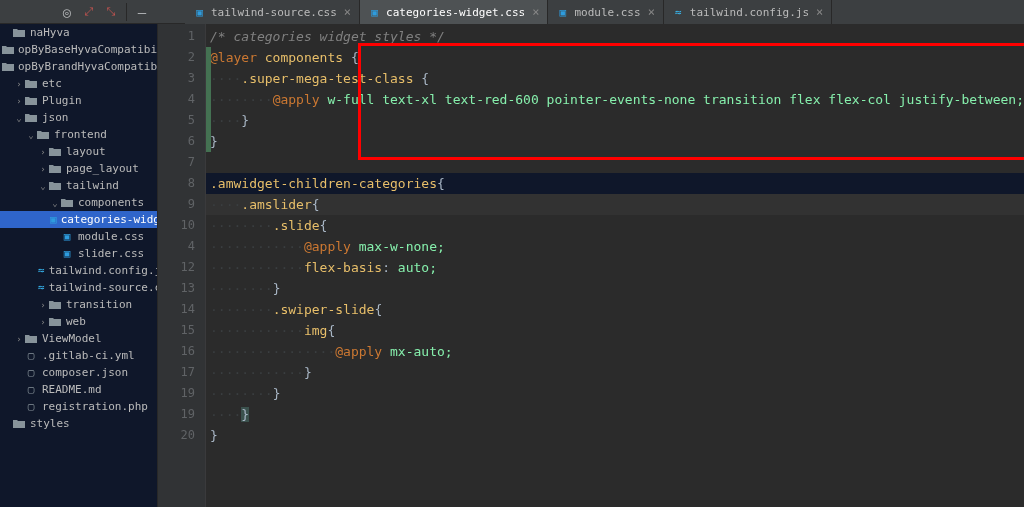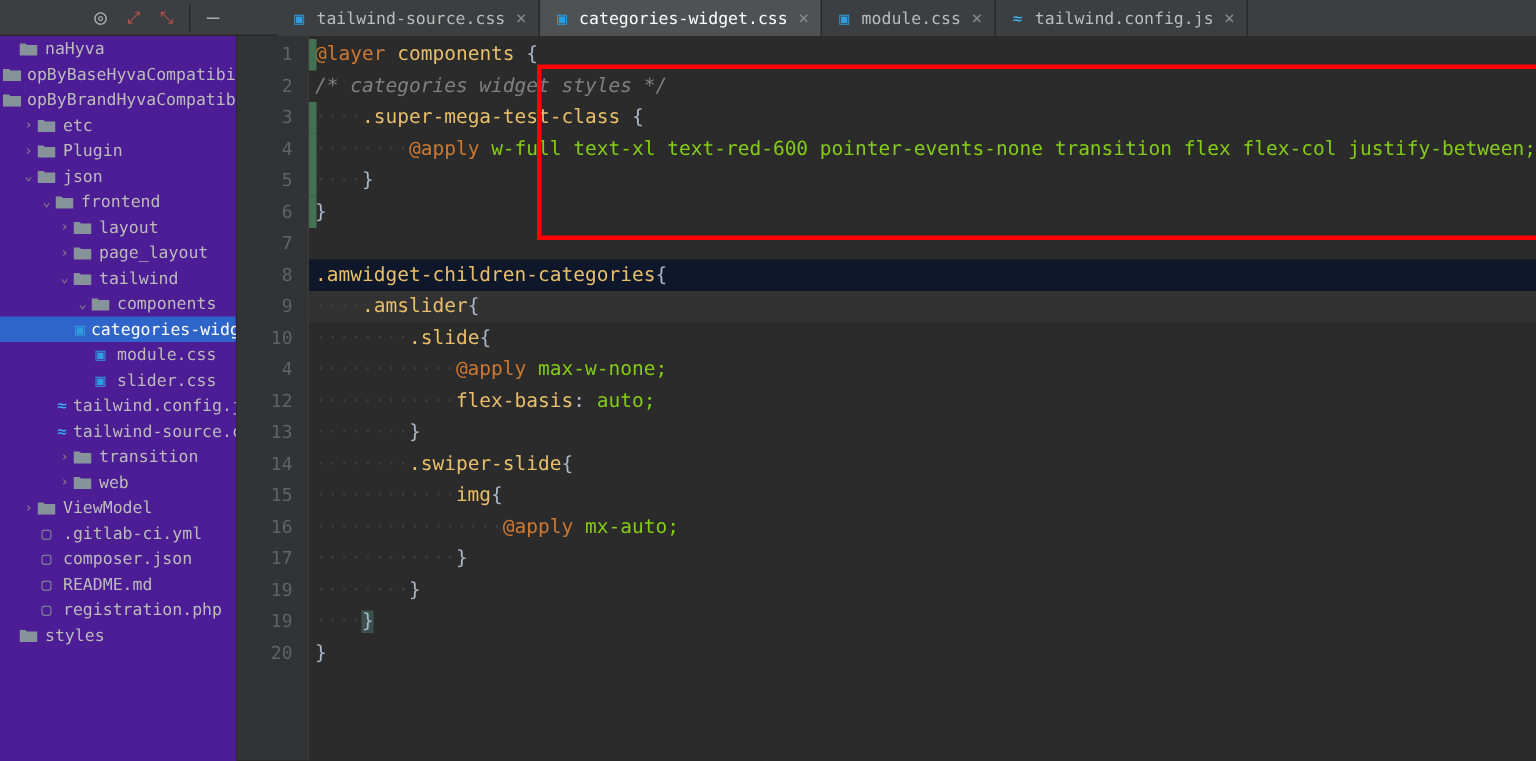--- a/index.html
+++ b/index.html
@@ -46,21 +46,21 @@
       white-space: nowrap;
     }
     .tab.active { background: #4e5254; color: #fff; }
     .tab .file-icon { width: 13px; height: 13px; display: inline-flex; align-items: center; justify-content: center; }
     .tab .close { color: #888; font-size: 12px; margin-left: 2px; }
     .css3-icon { color: #2e9cde; font-size: 11px; font-weight: bold; }
     .tw-icon { color: #38bdf8; font-size: 11px; }
     .main { flex: 1; display: flex; }
     .sidebar {
       width: 185px;
-      background: #4c1d95;
+      background: #0f172a;
       overflow-y: auto;
       border-right: 1px solid #282828;
     }
     .tree-item {
       display: flex; align-items: center;
       height: 17px; padding-left: 6px;
       color: #bbb; font-size: 11px;
       cursor: pointer; white-space: nowrap;
     }
     .tree-item .arrow {
@@ -90,21 +90,21 @@
     }
     .gutter .ln { height: 21px; line-height: 21px; padding-right: 10px; }
     .code-area { flex: 1; padding-top: 2px; font-size: 13px; position: relative; }
     .code-line { height: 21px; line-height: 21px; white-space: pre; padding-left: 4px; position: relative; }
     .code-line.hl { background: #323232; }
     .code-line.hl2 { background: #0f172a; }
     .c-comment { color: #808080; font-style: italic; }
     .c-at { color: #cc7832; }
     .c-sel { color: #e8bf6a; }
     .c-sel2 { color: #e8bf6a; }
-    .c-fn { color: #84cc16; }
+    .c-fn { color: #86efac; }
     .c-br { color: #a9b7c6; }
     .c-ws { color: #3a3e40; }
     .green-bar {
       position: absolute; left: 0; top: 0; width: 5px; height: 100%;
       background: #447152;
     }
     .red-box {
       position: absolute;
       border: 3px solid #ff0000;
       pointer-events: none;
@@ -348,22 +348,22 @@
           <div class="ln">13</div>
           <div class="ln">14</div>
           <div class="ln">15</div>
           <div class="ln">16</div>
           <div class="ln">17</div>
           <div class="ln">19</div>
           <div class="ln">19</div>
           <div class="ln">20</div>
         </div>
       <div class="code-area" id="code">
+          <div class="code-line "><span><span class="c-comment">/* categories widget styles */</span></span></div>
           <div class="code-line "><span class="green-bar"></span><span><span class="c-at">@layer</span> <span class="c-sel">components</span> <span class="c-br">{</span></span></div>
-          <div class="code-line "><span><span class="c-comment">/* categories widget styles */</span></span></div>
           <div class="code-line "><span class="green-bar"></span><span><span class="c-ws">····</span><span class="c-sel2">.super-mega-test-class</span> <span class="c-br">{</span></span></div>
           <div class="code-line "><span class="green-bar"></span><span><span class="c-ws">········</span><span class="c-at">@apply</span> <span class="c-fn">w-full text-xl text-red-600 pointer-events-none transition flex flex-col justify-between;</span></span></div>
           <div class="code-line "><span class="green-bar"></span><span><span class="c-ws">····</span><span class="c-br">}</span></span></div>
           <div class="code-line "><span class="green-bar"></span><span><span class="c-br">}</span></span></div>
           <div class="code-line "><span></span></div>
           <div class="code-line hl2"><span><span class="c-sel2">.amwidget-children-categories</span><span class="c-br">{</span></span></div>
           <div class="code-line hl"><span><span class="c-ws">····</span><span class="c-sel2">.amslider</span><span class="c-br">{</span></span></div>
           <div class="code-line "><span><span class="c-ws">········</span><span class="c-sel2">.slide</span><span class="c-br">{</span></span></div>
           <div class="code-line "><span><span class="c-ws">············</span><span class="c-at">@apply</span> <span class="c-fn">max-w-none;</span></span></div>
           <div class="code-line "><span><span class="c-ws">············</span><span class="c-sel">flex-basis</span>: <span class="c-fn">auto;</span></span></div>

